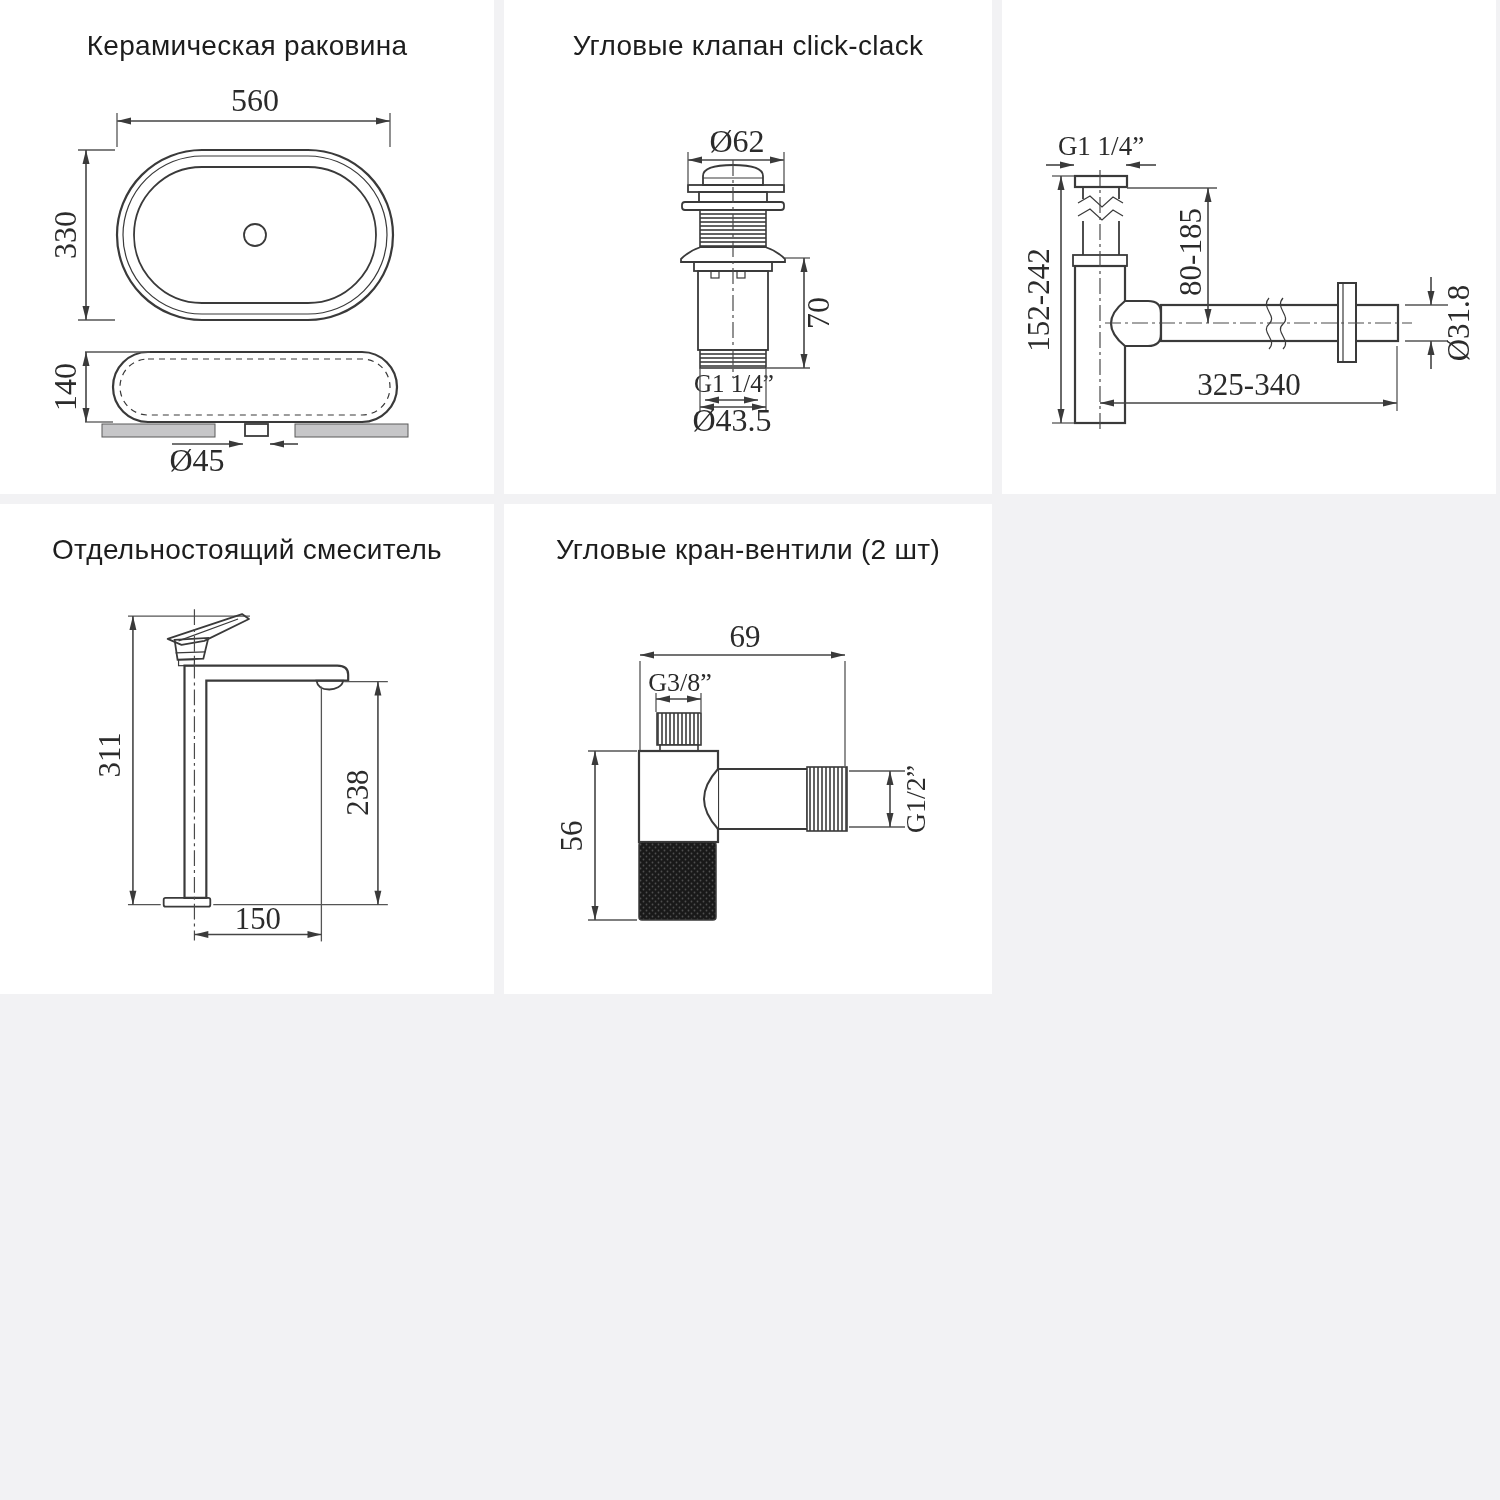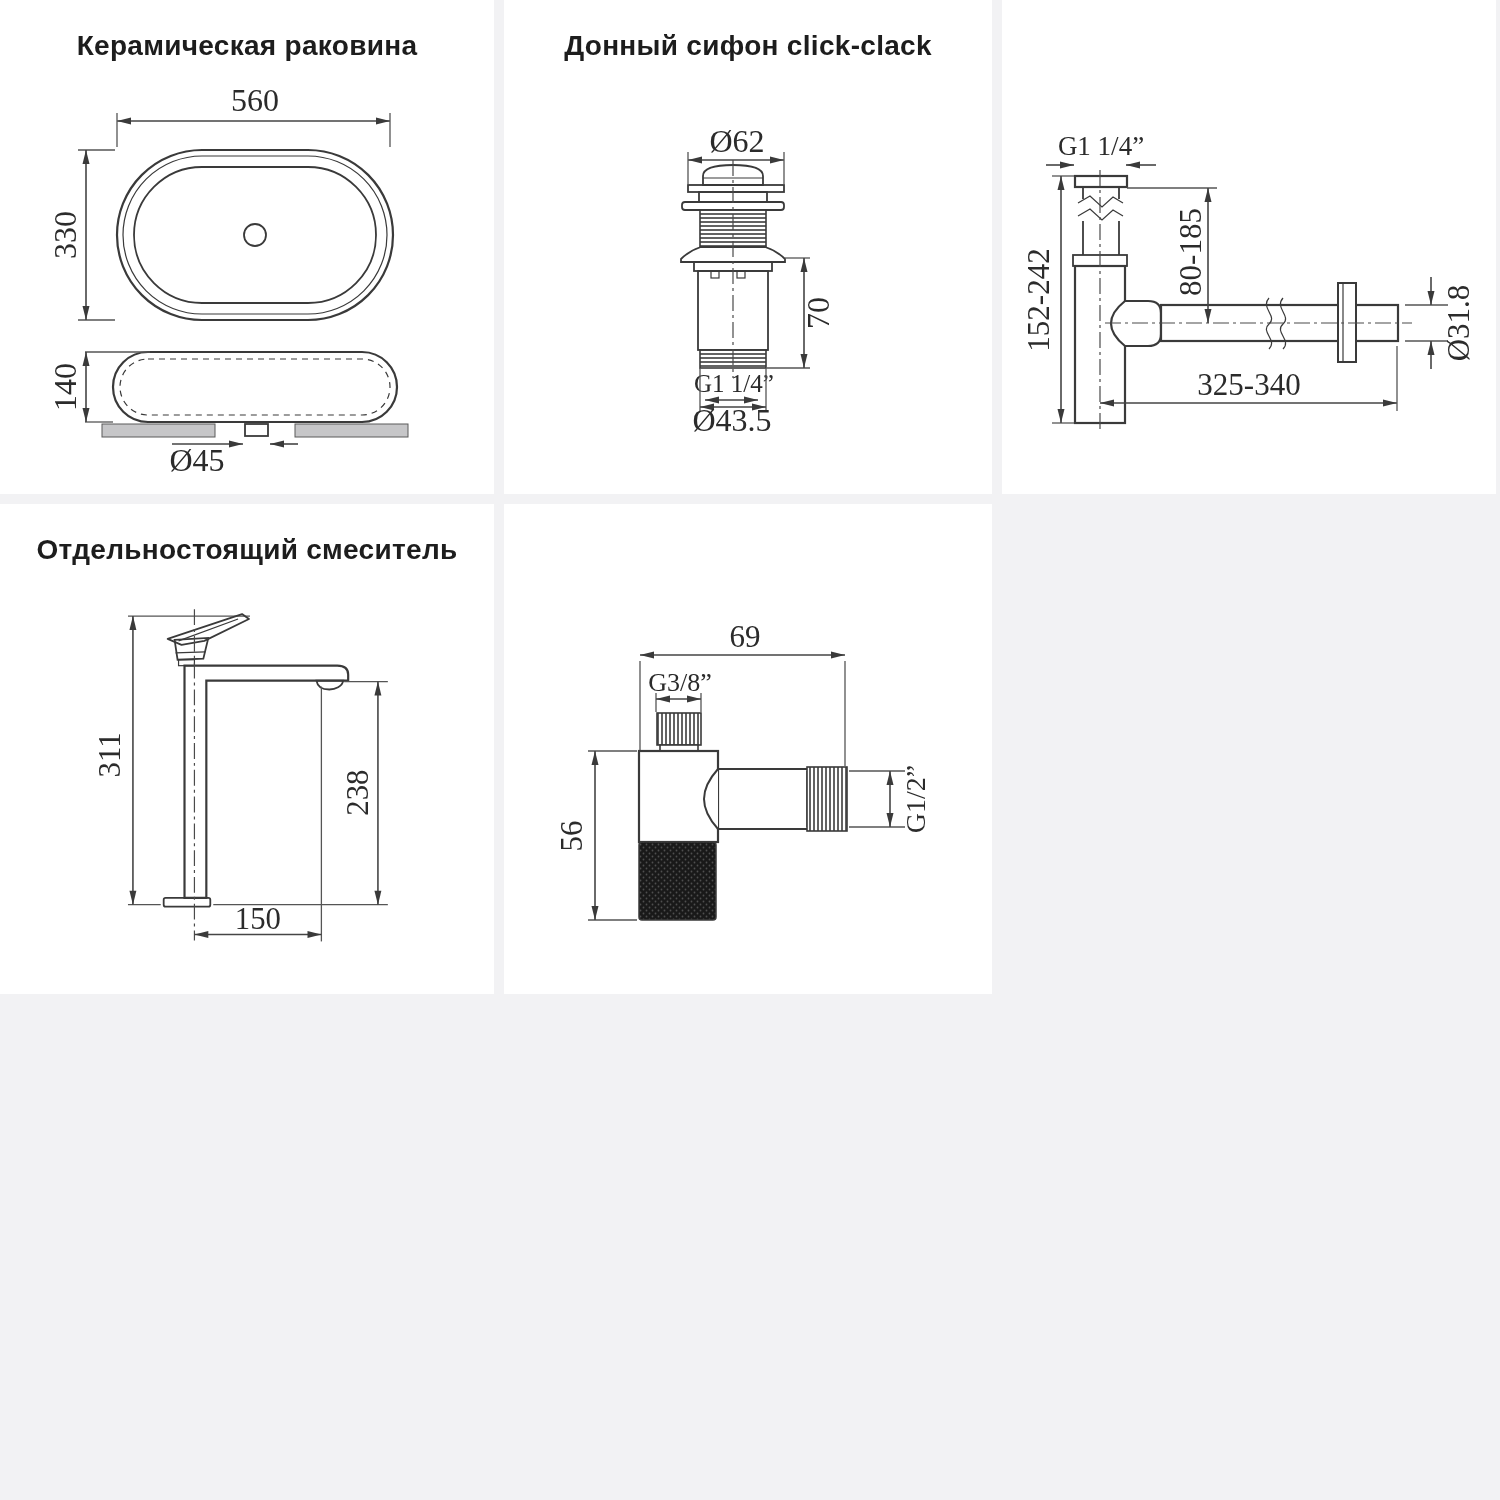--- a/index.html
+++ b/index.html
@@ -1,21 +1,21 @@
 <!DOCTYPE html>
 <html><head>
 <meta charset="utf-8">
 <style>
   html,body{margin:0;padding:0;}
   body{width:1500px;height:1500px;background:#f2f2f4;font-family:"Liberation Sans",sans-serif;}
   .grid{position:absolute;top:0;left:0;width:1500px;height:1500px;
         display:grid;grid-template-columns:494px 488px 494px;grid-template-rows:494px 490px;gap:10px;}
   .cell{background:#ffffff;position:relative;overflow:hidden;}
   .cell-title{position:absolute;top:30px;left:0;width:100%;text-align:center;
-        font-weight:bold;font-size:28px;letter-spacing:.3px;color:#1d1d1d;}
+        font-weight:normal;font-size:28px;letter-spacing:.3px;color:#1d1d1d;}
   .cell svg{position:absolute;left:0;top:0;width:100%;height:100%;}
   
   .o  {stroke:#3a3a3a;fill:none;stroke-width:2.2px;}
   .o1 {stroke:#3a3a3a;fill:none;stroke-width:1.8px;}
   .o2 {stroke:#3a3a3a;fill:none;stroke-width:1.2px;}
   .d  {stroke:#454545;fill:none;stroke-width:1.6px;}  
   .e  {stroke:#555;fill:none;stroke-width:1.3px;}      
   .cl {stroke:#4a4a4a;fill:none;stroke-width:1.2px;stroke-dasharray:16 4 3 4;} 
   .dash{stroke:#3a3a3a;fill:none;stroke-width:1.2px;stroke-dasharray:6 5;}
   text.dim {font-family:"Liberation Serif",serif;font-size:31px;fill:#2b2b2b;}
@@ -87,21 +87,21 @@
       </g>
       <g>
         <line class="d" x1="172" y1="444" x2="243" y2="444" marker-end="url(#ae)"></line>
         <line class="d" x1="270" y1="444" x2="298" y2="444" marker-start="url(#as)"></line>
         <text class="dim s32" x="197" y="471" text-anchor="middle">Ø45</text>
       </g>
     </svg>
   </div>
 
   <div class="cell">
-    <div class="cell-title">Донный сифон click-clack</div>
+    <div class="cell-title">Угловые клапан click-clack</div>
     <svg viewBox="0 0 488 494">
       <g>
         <text class="dim s32" x="233" y="152" text-anchor="middle">Ø62</text>
         <line class="d" x1="184" y1="160" x2="280" y2="160" marker-start="url(#as)" marker-end="url(#ae)"></line>
         <line class="e" x1="184" y1="152" x2="184" y2="184"></line>
         <line class="e" x1="280" y1="152" x2="280" y2="184"></line>
       </g>
       <g>
         <path class="o1" d="M199,185 L199,176 C199,168 212,165 229,165 C246,165 259,168 259,176 L259,185 Z"></path>
         <line class="o2" x1="199" y1="178" x2="259" y2="178"></line>
@@ -216,20 +216,21 @@
       </g>
       <g>
         <line class="e" x1="322" y1="184" x2="322" y2="441"></line>
         <line class="d" x1="194" y1="434" x2="322" y2="434" marker-start="url(#as)" marker-end="url(#ae)"></line>
         <text class="dim" x="258" y="428" text-anchor="middle">150</text>
       </g>
     </svg>
   </div>
 
   <div class="cell">
+    <div class="cell-title">Угловые кран-вентили (2 шт)</div>
     <svg viewBox="0 0 488 490">
       <g>
         <text class="dim" x="241" y="143" text-anchor="middle">69</text>
         <line class="d" x1="136" y1="151" x2="341" y2="151" marker-start="url(#as)" marker-end="url(#ae)"></line>
         <line class="e" x1="136" y1="157" x2="136" y2="246"></line>
         <line class="e" x1="341" y1="157" x2="341" y2="262"></line>
       </g>
       <g>
         <text class="dim s26" x="176" y="187" text-anchor="middle">G3/8”</text>
         <line class="e" x1="152" y1="189" x2="152" y2="208"></line>

